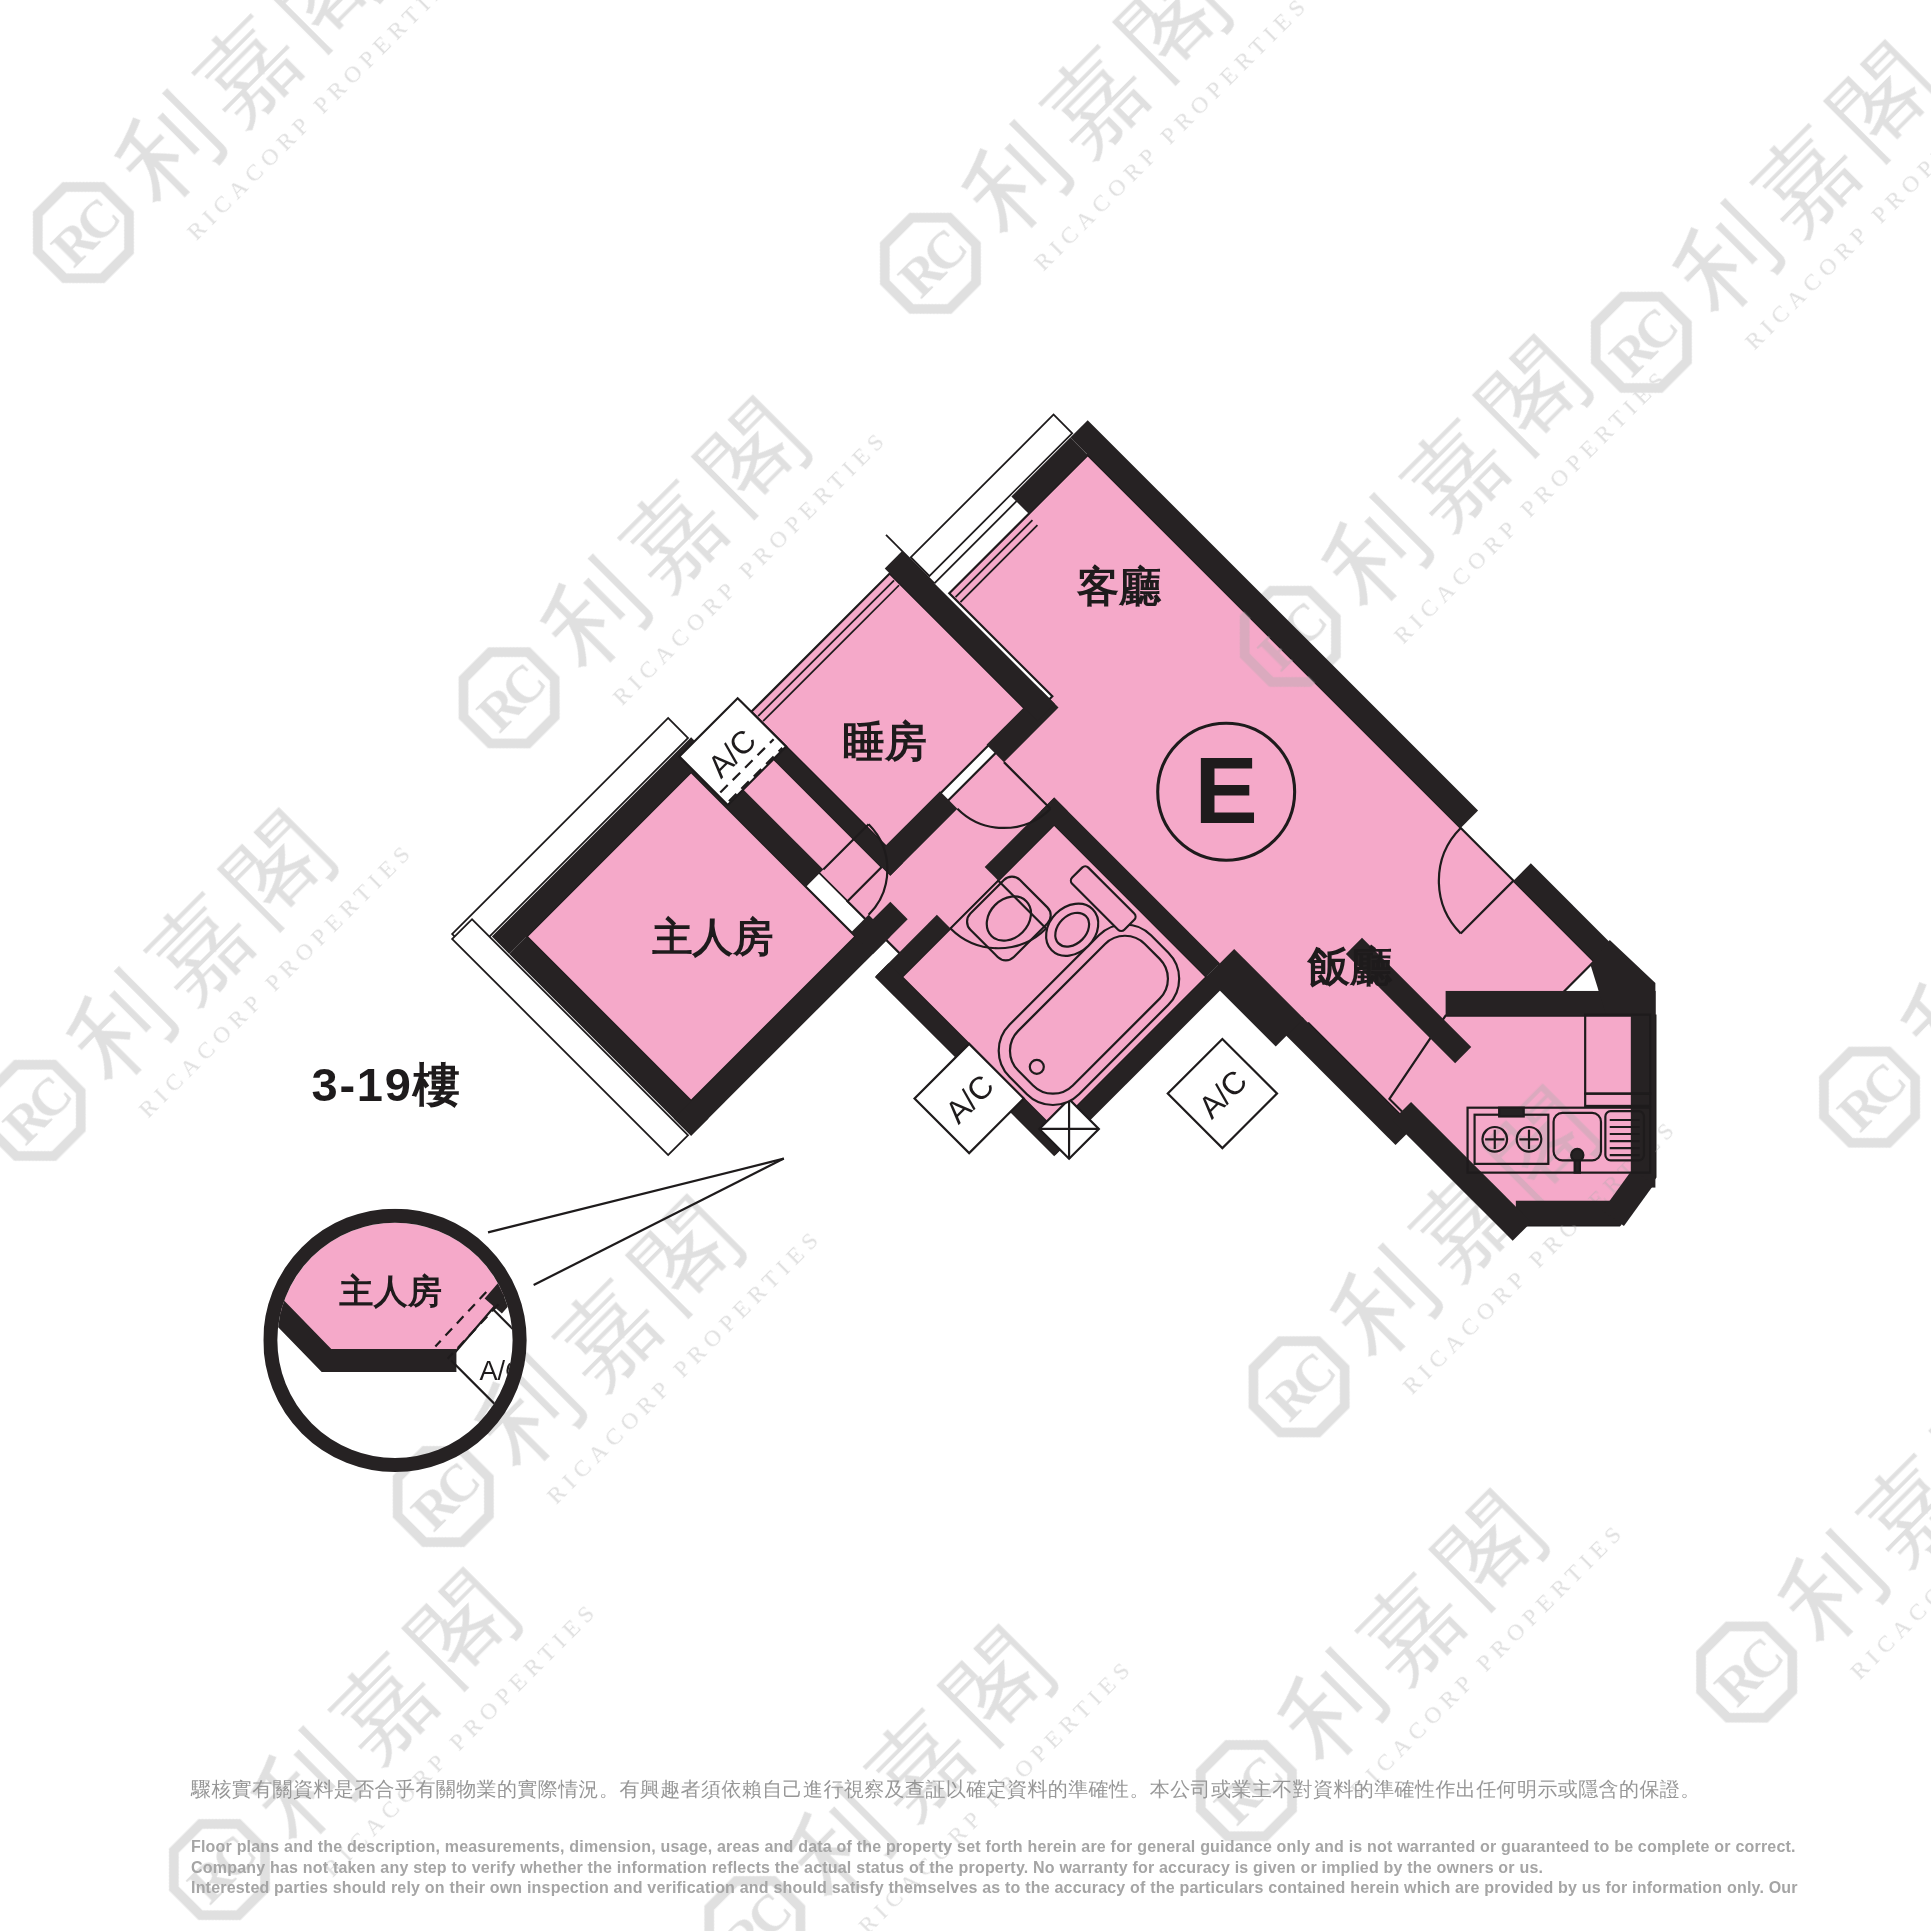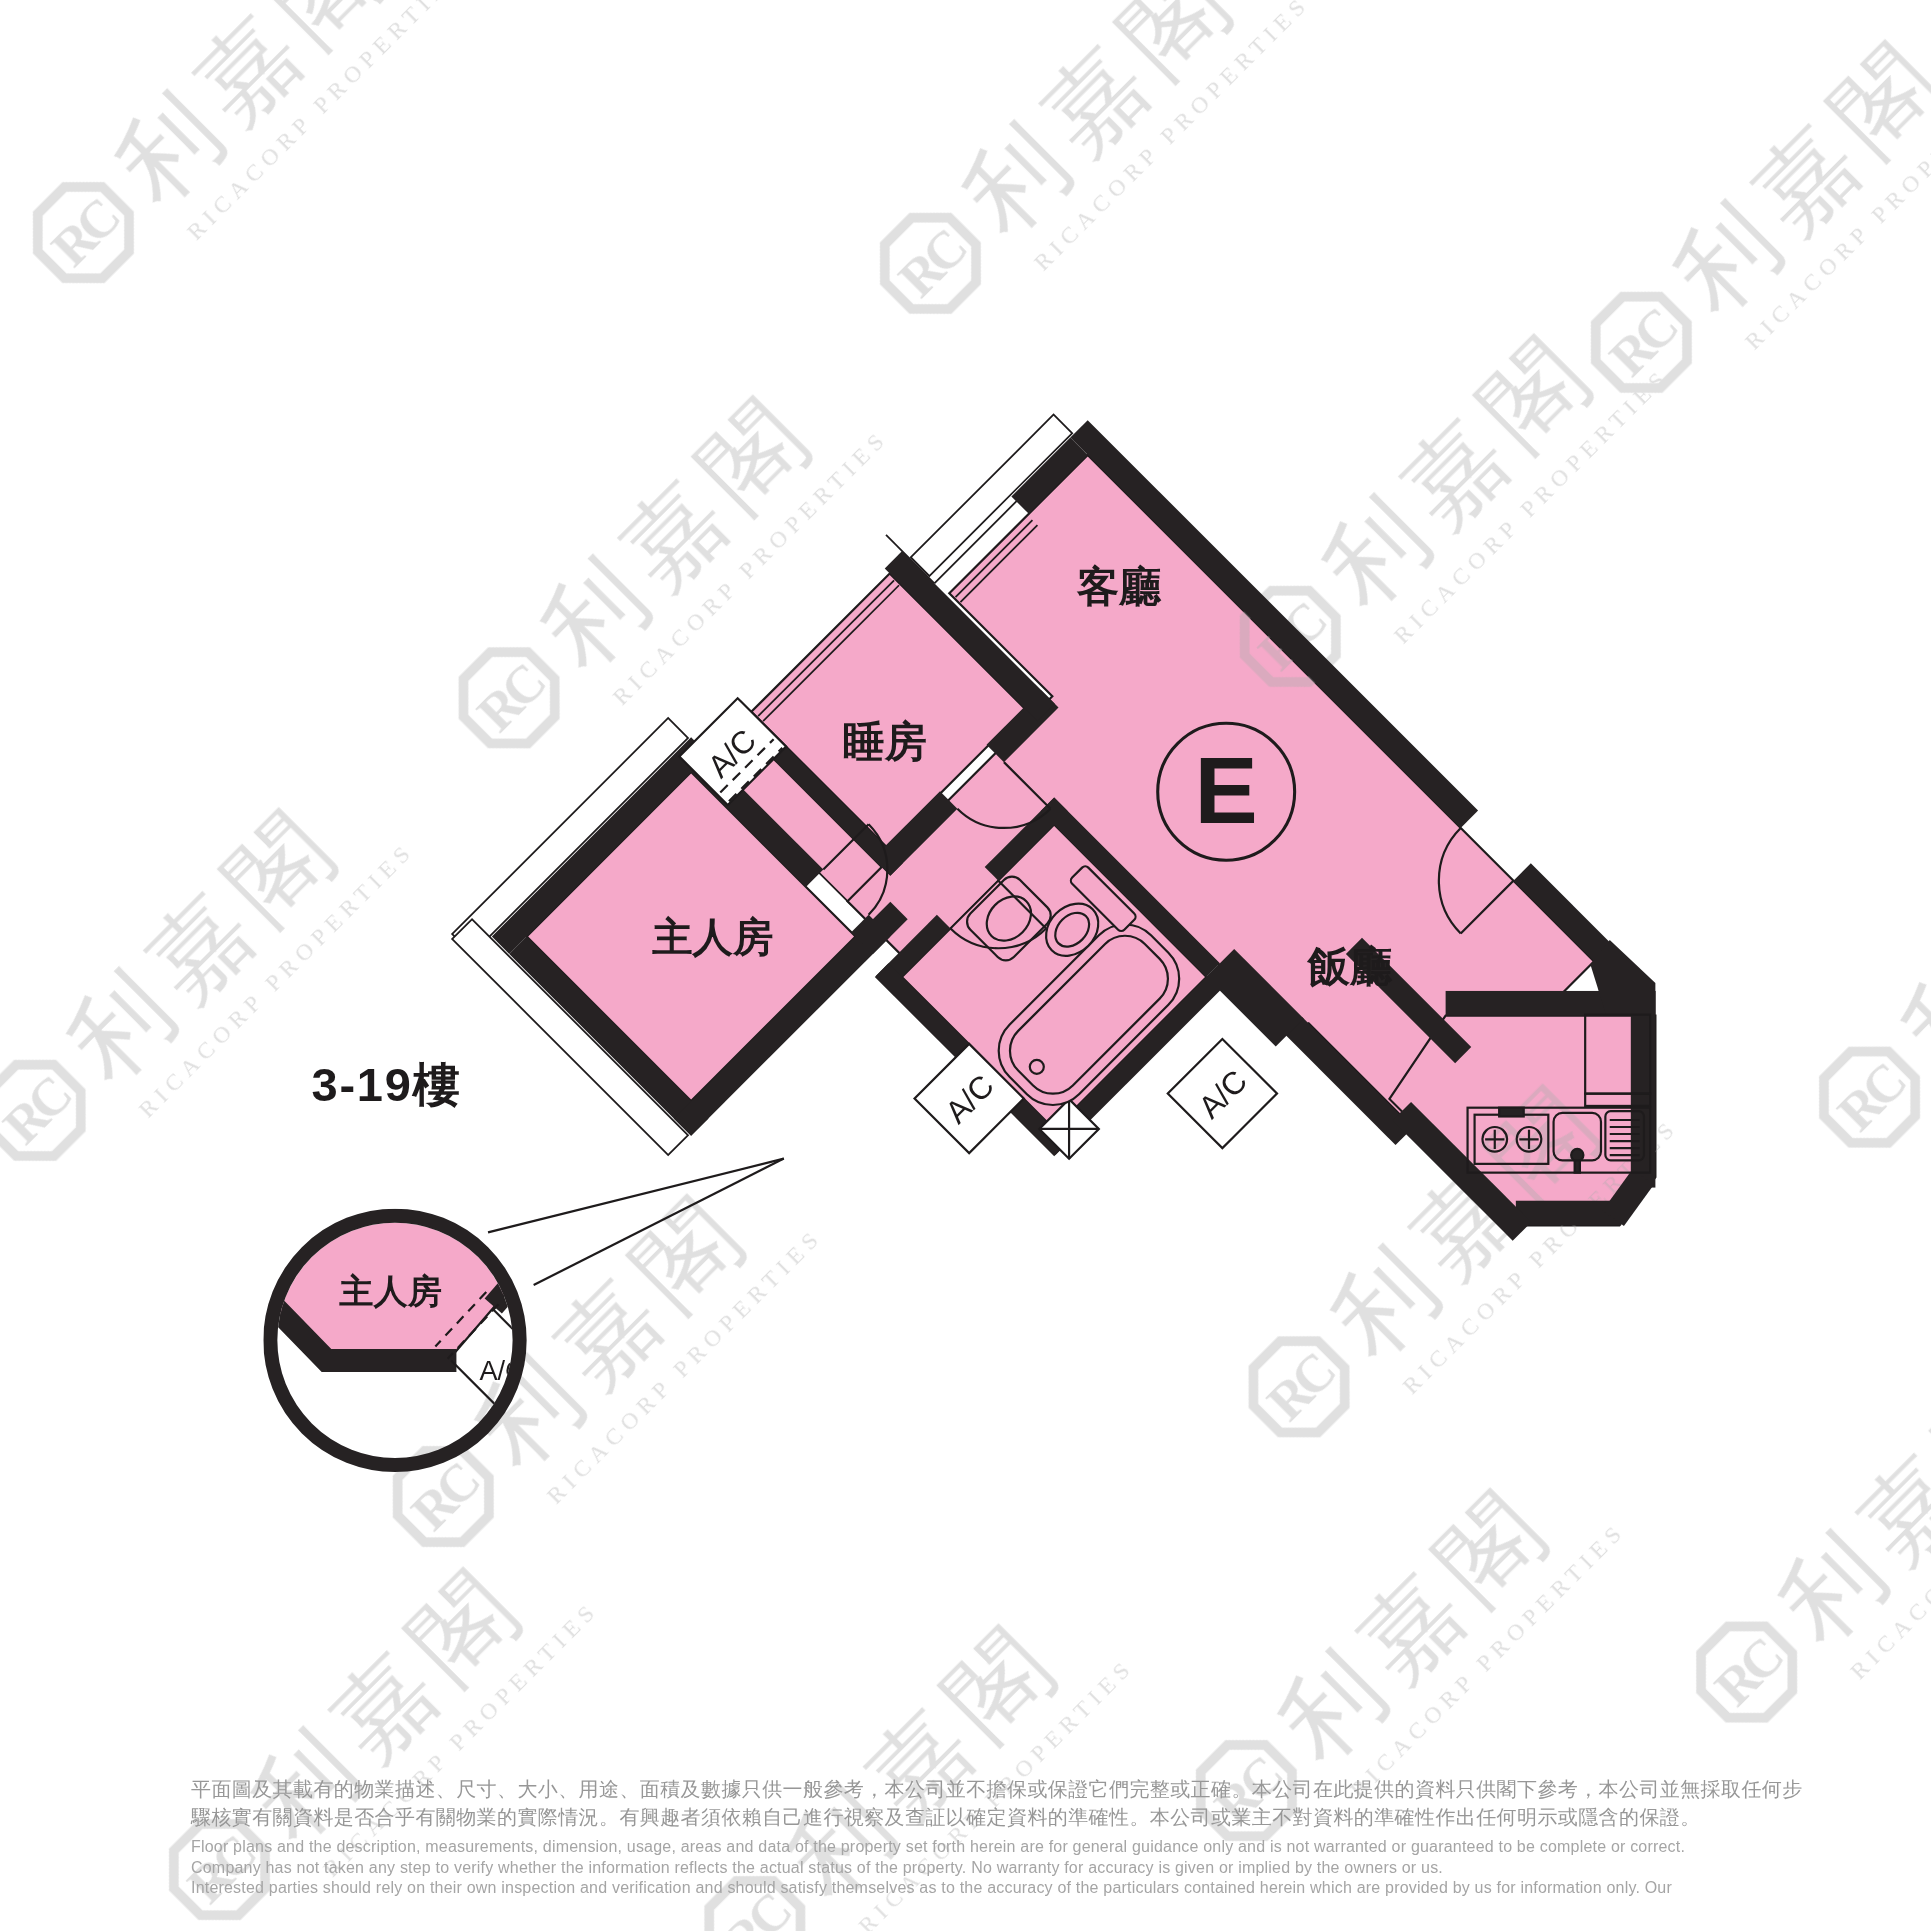--- a/index.html
+++ b/index.html
@@ -21,21 +21,21 @@
     font-size:47px;line-height:55px;font-weight:700;letter-spacing:1.8px;
   }
   .disclaimer-zh{
     position:absolute;left:191px;top:1775px;width:1738px;
     color:var(--zh-gray);font-size:20px;line-height:28px;letter-spacing:0.4px;
     white-space:nowrap;
   }
   .disclaimer-en{
     position:absolute;left:191px;top:1837px;width:1738px;
     color:var(--en-gray);font-size:16px;line-height:20.6px;letter-spacing:0.2px;
-    white-space:nowrap;font-weight:400;
+    white-space:nowrap;font-weight:700;
   }
   .wm-text{font-family:"Liberation Serif","DejaVu Serif",serif;}
   text.room-label{font-weight:700;fill:var(--line);font-family:"Liberation Sans","DejaVu Sans",sans-serif;}
   text.ac-label{fill:var(--line);font-family:"Liberation Sans","DejaVu Sans",sans-serif;}
 </style>
 </head>
 <body>
 
 <div class="canvas">
 
@@ -217,21 +217,20 @@
     <circle cx="450" cy="1527" r="142" fill="none" stroke="var(--ink)" stroke-width="16"></circle>
     <text class="room-label" x="445" y="1484" font-size="39" text-anchor="middle">主人房</text>
   </g>
 </svg>
 
 <div class="plan-title">
   <div>3-19樓</div>
 </div>
 
 <div class="disclaimer-zh">
-  <div>平面圖及其載有的物業描述、尺寸、大小、用途、面積及數據只供一般參考，本公司並不擔保或保證它們完整或正確。本公司在此提供的資料只供閣下參考，本公司並無採取任何步</div>
   <div>驟核實有關資料是否合乎有關物業的實際情況。有興趣者須依賴自己進行視察及查証以確定資料的準確性。本公司或業主不對資料的準確性作出任何明示或隱含的保證。</div>
 </div>
 
 <div class="disclaimer-en">
   <div>Floor plans and the description, measurements, dimension, usage, areas and data of the property set forth herein are for general guidance only and is not warranted or guaranteed to be complete or correct.</div>
   <div>Company has not taken any step to verify whether the information reflects the actual status of the property.  No warranty for accuracy is given or implied by the owners or us.</div>
   <div>Interested parties should rely on their own inspection and verification and should satisfy themselves as to the accuracy of the particulars contained herein which are provided by us for information only.  Our</div>
 </div>
 
 </div>

